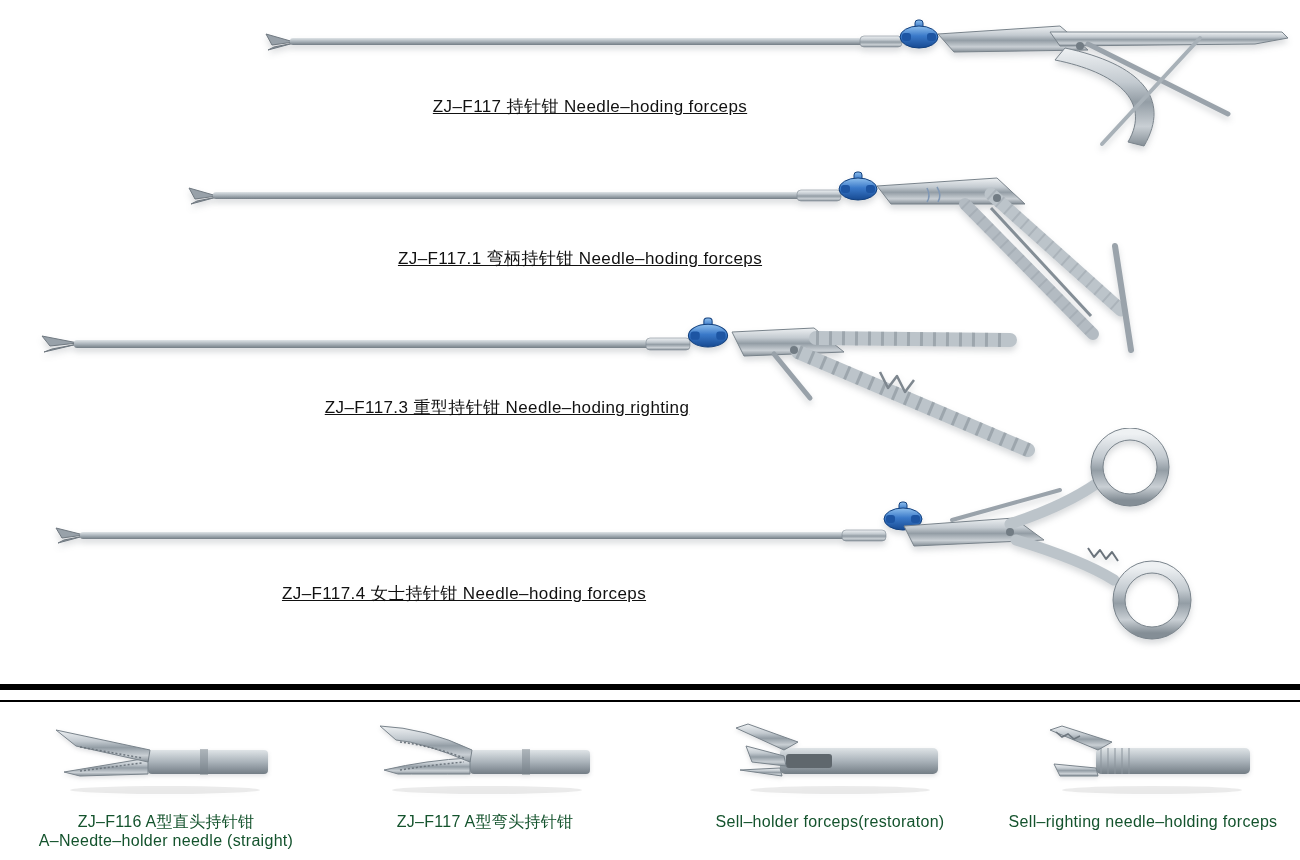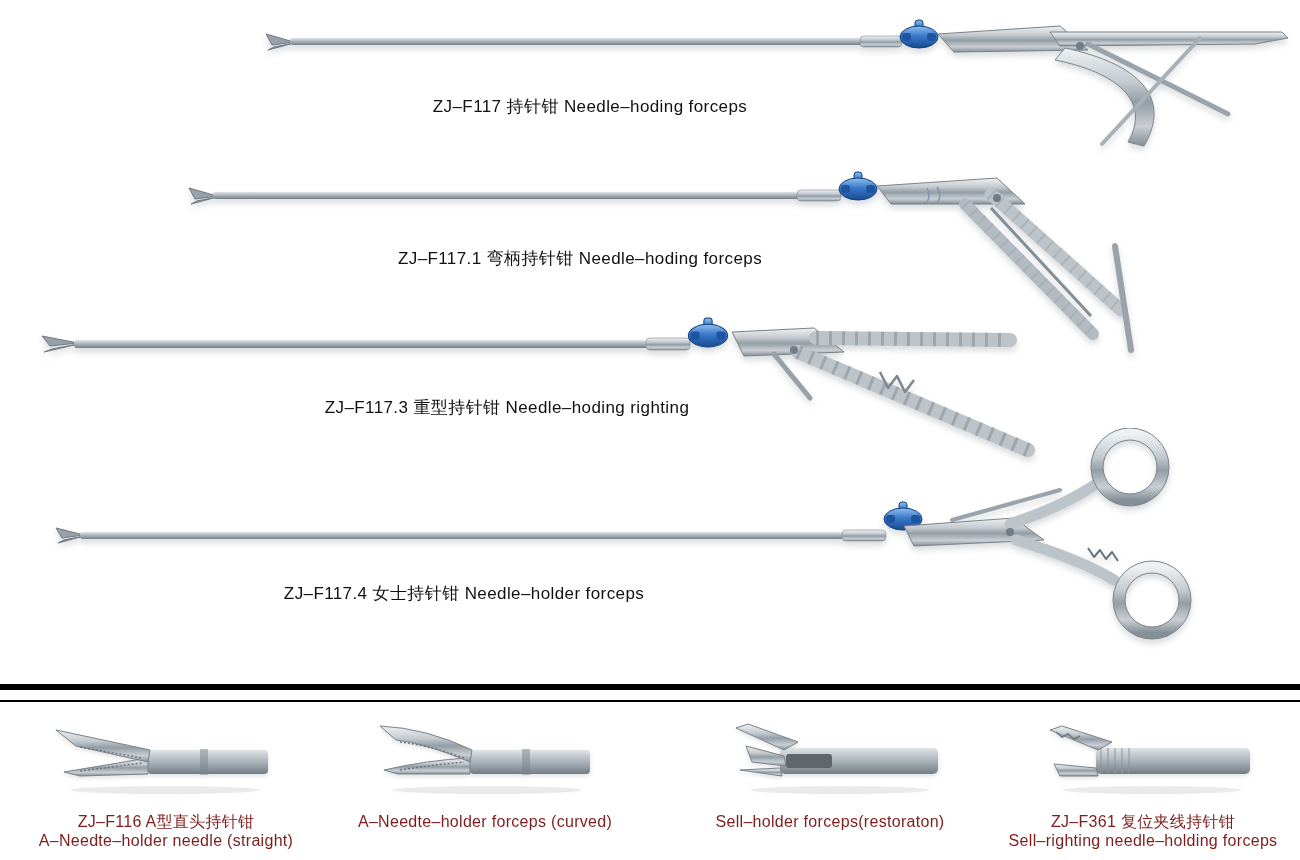--- a/index.html
+++ b/index.html
@@ -20,30 +20,31 @@
     position:absolute;
     filter: drop-shadow(0 2px 2px rgba(40,50,60,.15));
   }
   .caption {
     position:absolute;
     transform:translateX(-50%);
     white-space:nowrap;
     font-size:17px;
     letter-spacing:0.4px;
     color:#111111;
+    text-decoration:underline;
   }
   .tip-caption {
     position:absolute;
     transform:translateX(-50%);
     text-align:center;
     white-space:nowrap;
     font-size:16px;
     line-height:19px;
     letter-spacing:0.3px;
-    color:#7f1d1d;
+    color:#14532d;
   }
   .divider-thick { position:absolute; left:0; width:1300px; height:6px; background:#000000; }
   .divider-thin  { position:absolute; left:0; width:1300px; height:2px; background:#000000; }
 </style>
 </head>
 <body>
 
 <div id="page">
 
   <svg width="0" height="0" style="position:absolute" aria-hidden="true">
@@ -164,21 +165,21 @@
       </g>
       <g>
         <circle cx="1100" cy="172" r="33" fill="none" stroke="url(#gMetal)" stroke-width="12"></circle>
         <circle cx="1100" cy="172" r="39" fill="none" stroke="#79838b" stroke-width="1"></circle>
         <circle cx="1100" cy="172" r="27" fill="none" stroke="#79838b" stroke-width="1"></circle>
       </g>
       <path d="M1036,120 l6,9 l6,-7 l6,9 l6,-7 l6,9" stroke="#6a737b" stroke-width="2" fill="none"></path>
       <circle cx="958" cy="104" r="4" fill="#727c84"></circle>
     </g>
   </svg>
-  <div class="caption" style="left:464px;top:582px">ZJ–F117.4 女士持针钳 Needle–holder forceps</div>
+  <div class="caption" style="left:464px;top:582px">ZJ–F117.4 女士持针钳 Needle–hoding forceps</div>
 
   <div class="divider-thick" style="top:684px"></div>
   <div class="divider-thin" style="top:700px"></div>
 
   <svg class="tip-svg" style="left:50px;top:720px" width="220" height="78" viewBox="0 0 220 78">
     <ellipse cx="115" cy="70" rx="95" ry="4" fill="#000" opacity="0.08"></ellipse>
     <rect x="98" y="30" width="120" height="24" rx="4" fill="url(#gShaft)"></rect>
     <rect x="150" y="29" width="8" height="26" fill="#79838b" opacity="0.5"></rect>
     <g>
       <path d="M14,52 L98,38 L98,54 L30,56 Z" fill="url(#gMetal)" stroke="#79838b" stroke-width="1"></path>
@@ -197,21 +198,21 @@
     <rect x="98" y="30" width="120" height="24" rx="4" fill="url(#gShaft)"></rect>
     <rect x="150" y="29" width="8" height="26" fill="#79838b" opacity="0.5"></rect>
     <g>
       <path d="M12,50 Q55,40 98,38 L98,54 Q50,54 26,54 Z" fill="url(#gMetal)" stroke="#79838b" stroke-width="1"></path>
       <path d="M8,6 Q54,8 100,30 L98,42 Q50,22 24,20 Z" fill="url(#gMetal)" stroke="#79838b" stroke-width="1"></path>
       <path d="M28,22 Q60,26 92,38" stroke="#6d767e" stroke-width="1.5" stroke-dasharray="2 2" fill="none"></path>
       <path d="M28,50 Q60,45 92,42" stroke="#6d767e" stroke-width="1.5" stroke-dasharray="2 2" fill="none"></path>
     </g>
   </svg>
   <div class="tip-caption" style="left:485px;top:812px">
-    <div>A–Needte–holder forceps (curved)</div>
+    <div>ZJ–F117 A型弯头持针钳</div>
   </div>
 
   <svg class="tip-svg" style="left:720px;top:720px" width="220" height="78" viewBox="0 0 220 78">
     <ellipse cx="120" cy="70" rx="90" ry="4" fill="#000" opacity="0.08"></ellipse>
     <rect x="60" y="28" width="158" height="26" rx="5" fill="url(#gShaft)"></rect>
     <rect x="66" y="34" width="46" height="14" rx="3" fill="#5f676d"></rect>
     <g>
       <path d="M64,30 L16,8 L28,4 L78,22 Z" fill="url(#gMetal)" stroke="#79838b" stroke-width="1"></path>
       <path d="M64,36 L26,26 L32,42 L66,46 Z" fill="url(#gMetal)" stroke="#79838b" stroke-width="1"></path>
       <path d="M60,48 L20,50 L62,56 Z" fill="url(#gMetal)" stroke="#79838b" stroke-width="1"></path>
@@ -225,17 +226,16 @@
     <ellipse cx="120" cy="70" rx="90" ry="4" fill="#000" opacity="0.08"></ellipse>
     <rect x="64" y="28" width="154" height="26" rx="5" fill="url(#gShaft)"></rect>
     <path d="M68,41 L100,41" stroke="#8d969e" stroke-width="26" stroke-dasharray="2 5" opacity="0.5"></path>
     <g>
       <path d="M66,30 L18,10 L30,6 L80,22 Z" fill="url(#gMetal)" stroke="#79838b" stroke-width="1"></path>
       <path d="M24,12 l6,5 l6,-3 l6,5 l6,-3" stroke="#6d767e" stroke-width="1.5" fill="none"></path>
       <path d="M64,48 L22,44 L28,56 L66,56 Z" fill="url(#gMetal)" stroke="#79838b" stroke-width="1"></path>
     </g>
   </svg>
   <div class="tip-caption" style="left:1143px;top:812px">
-    <div>ZJ–F361 复位夹线持针钳</div>
     <div>Sell–righting needle–holding forceps</div>
   </div>
 
 </div>
 
 </body></html>

